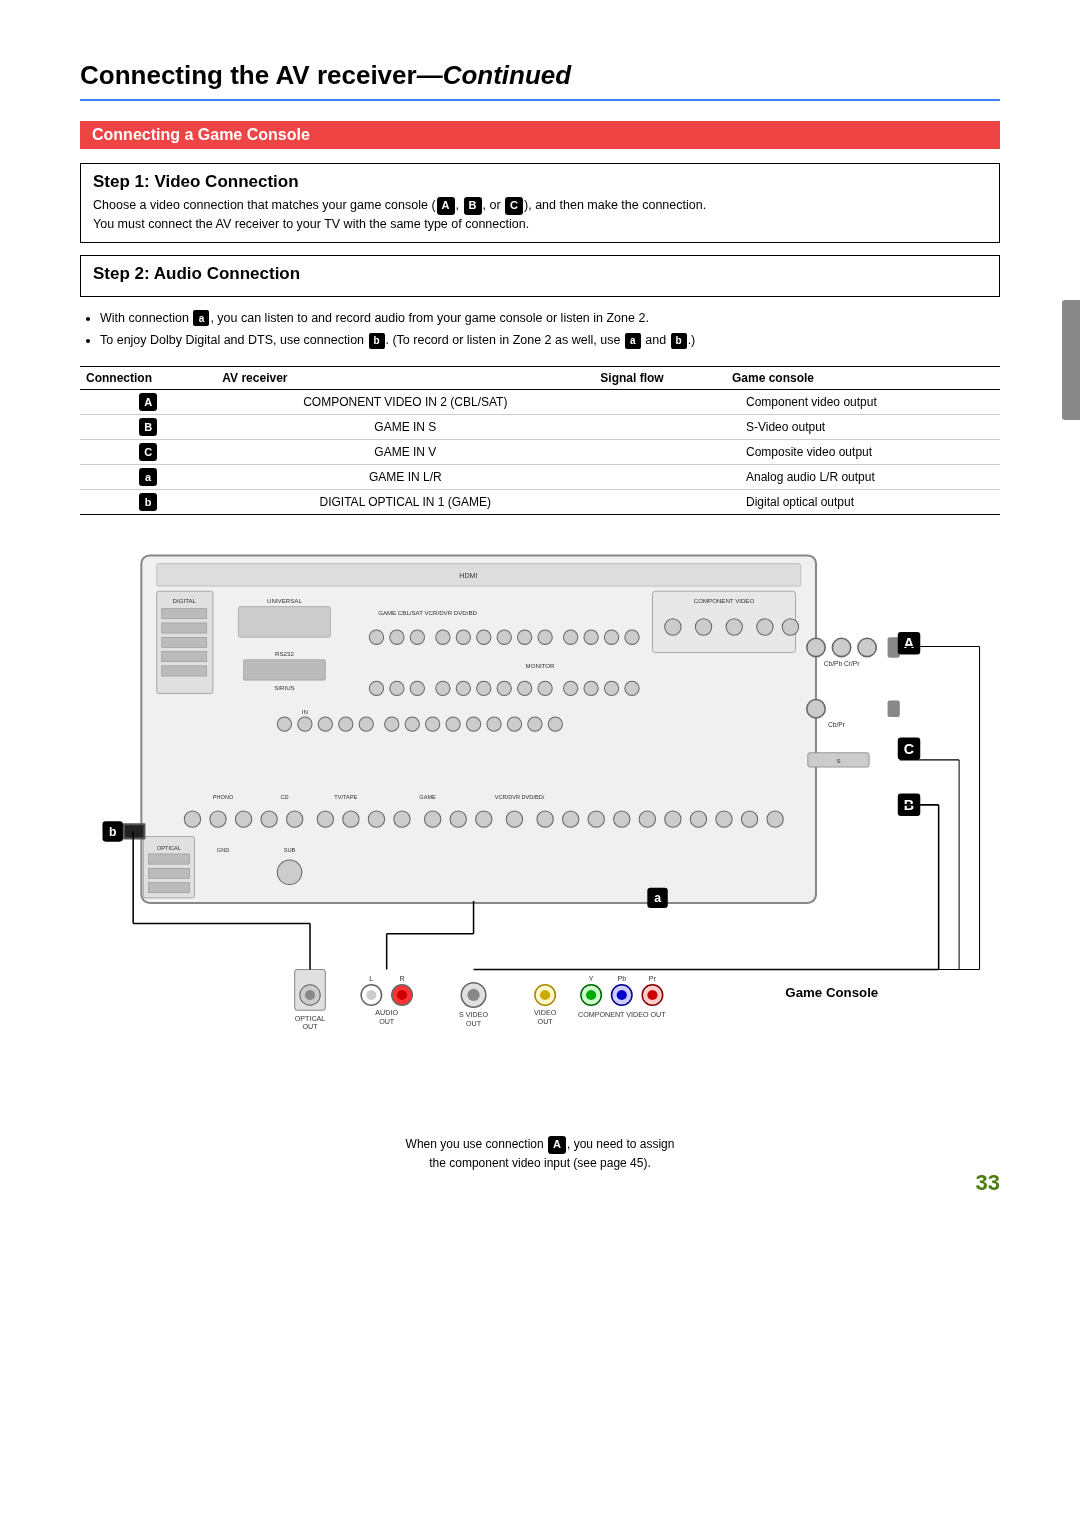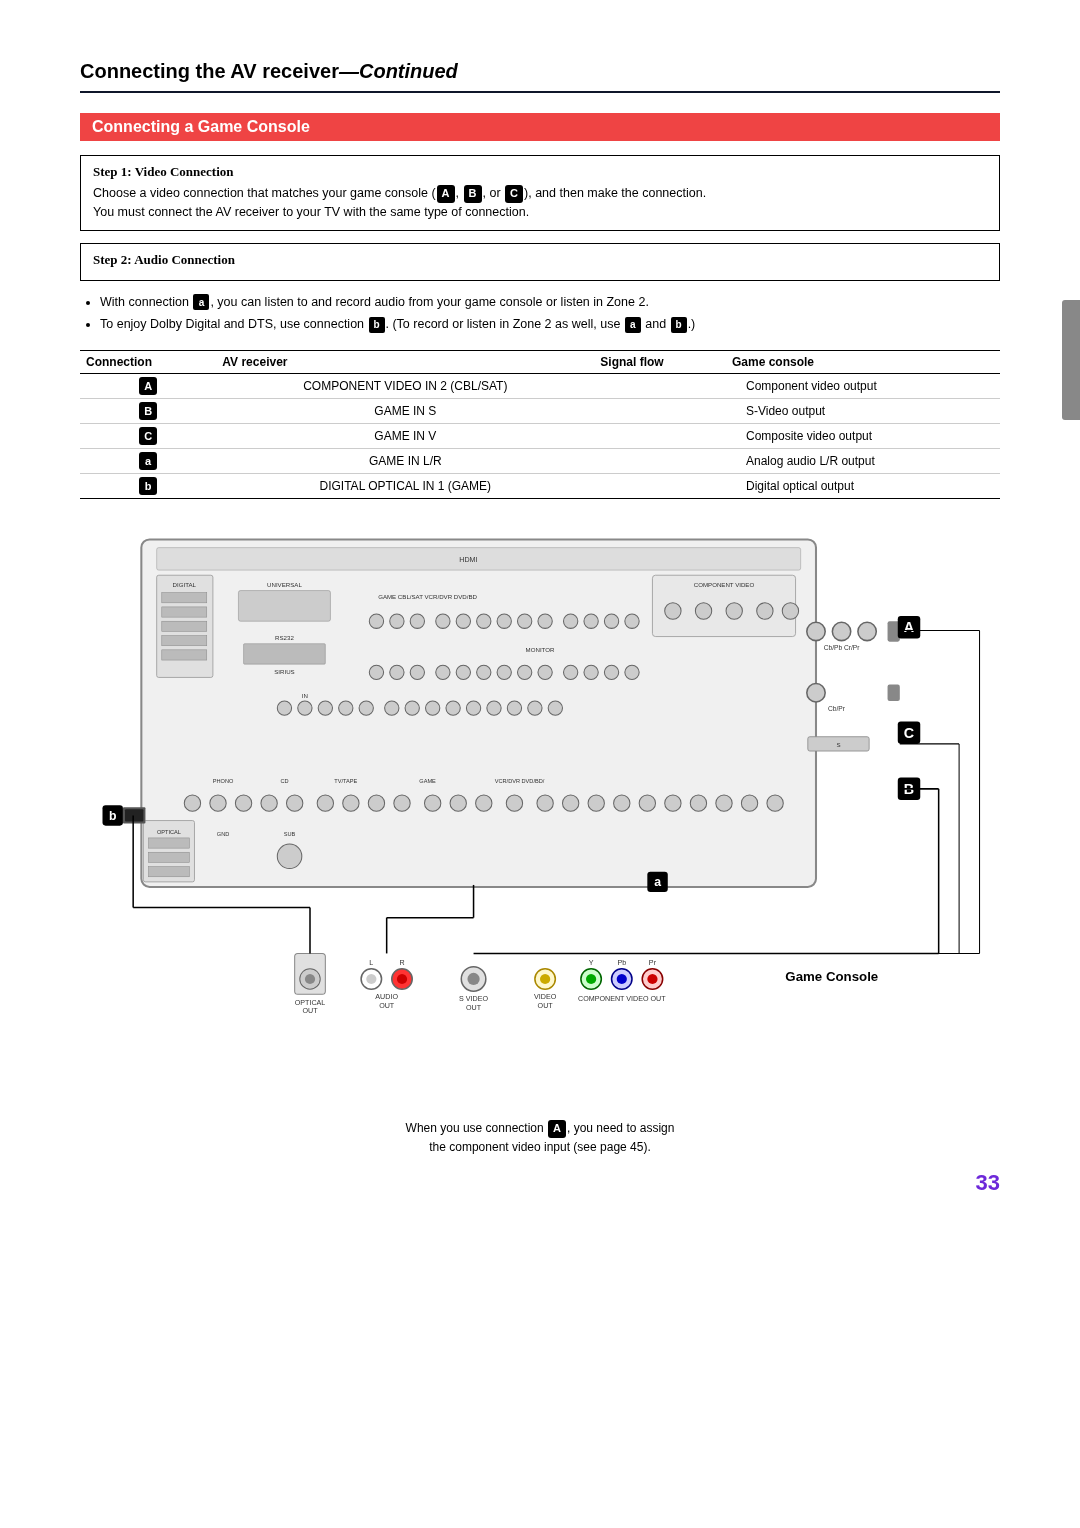--- a/index.html
+++ b/index.html
@@ -15,44 +15,44 @@
 
     .page-container {
       padding: 60px 80px 60px 80px;
       max-width: 1080px;
       position: relative;
     }
 
     
     .page-number {
       position: absolute;
-      bottom: 40px;
+      bottom: 56px;
       right: 80px;
       font-size: 22px;
       font-weight: bold;
-      color: #6d28d9;
+      color: #4d7c0f;
     }
 
     
     .sidebar-tab {
       position: absolute;
       right: 0;
       top: 300px;
       width: 18px;
       height: 120px;
       background: #888;
       border-radius: 3px 0 0 3px;
     }
 
     
     .main-title {
-      font-size: 20px;
+      font-size: 26px;
       font-weight: bold;
       color: #000;
-      border-bottom: 2px solid #0f172a;
+      border-bottom: 2px solid #3b82f6;
       padding-bottom: 8px;
       margin-bottom: 20px;
     }
 
     .main-title em {
       font-style: italic;
       font-weight: bold;
     }
 
     
@@ -67,23 +67,22 @@
 
     
     .step-box {
       border: 1px solid #000;
       padding: 8px 12px;
       margin-bottom: 12px;
     }
 
     .step-title {
       font-weight: bold;
-      font-size: 13px;
+      font-size: 17px;
       margin-bottom: 4px;
-      font-family: Liberation Serif, serif;
     }
 
     .step-text {
       font-size: 12.5px;
       line-height: 1.5;
     }
 
     
     .badge {
       display: inline-flex;

